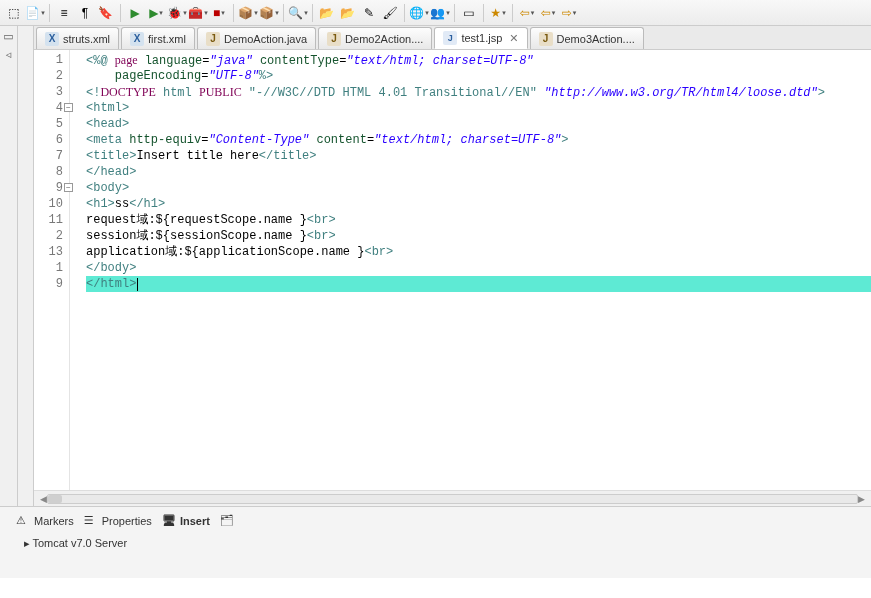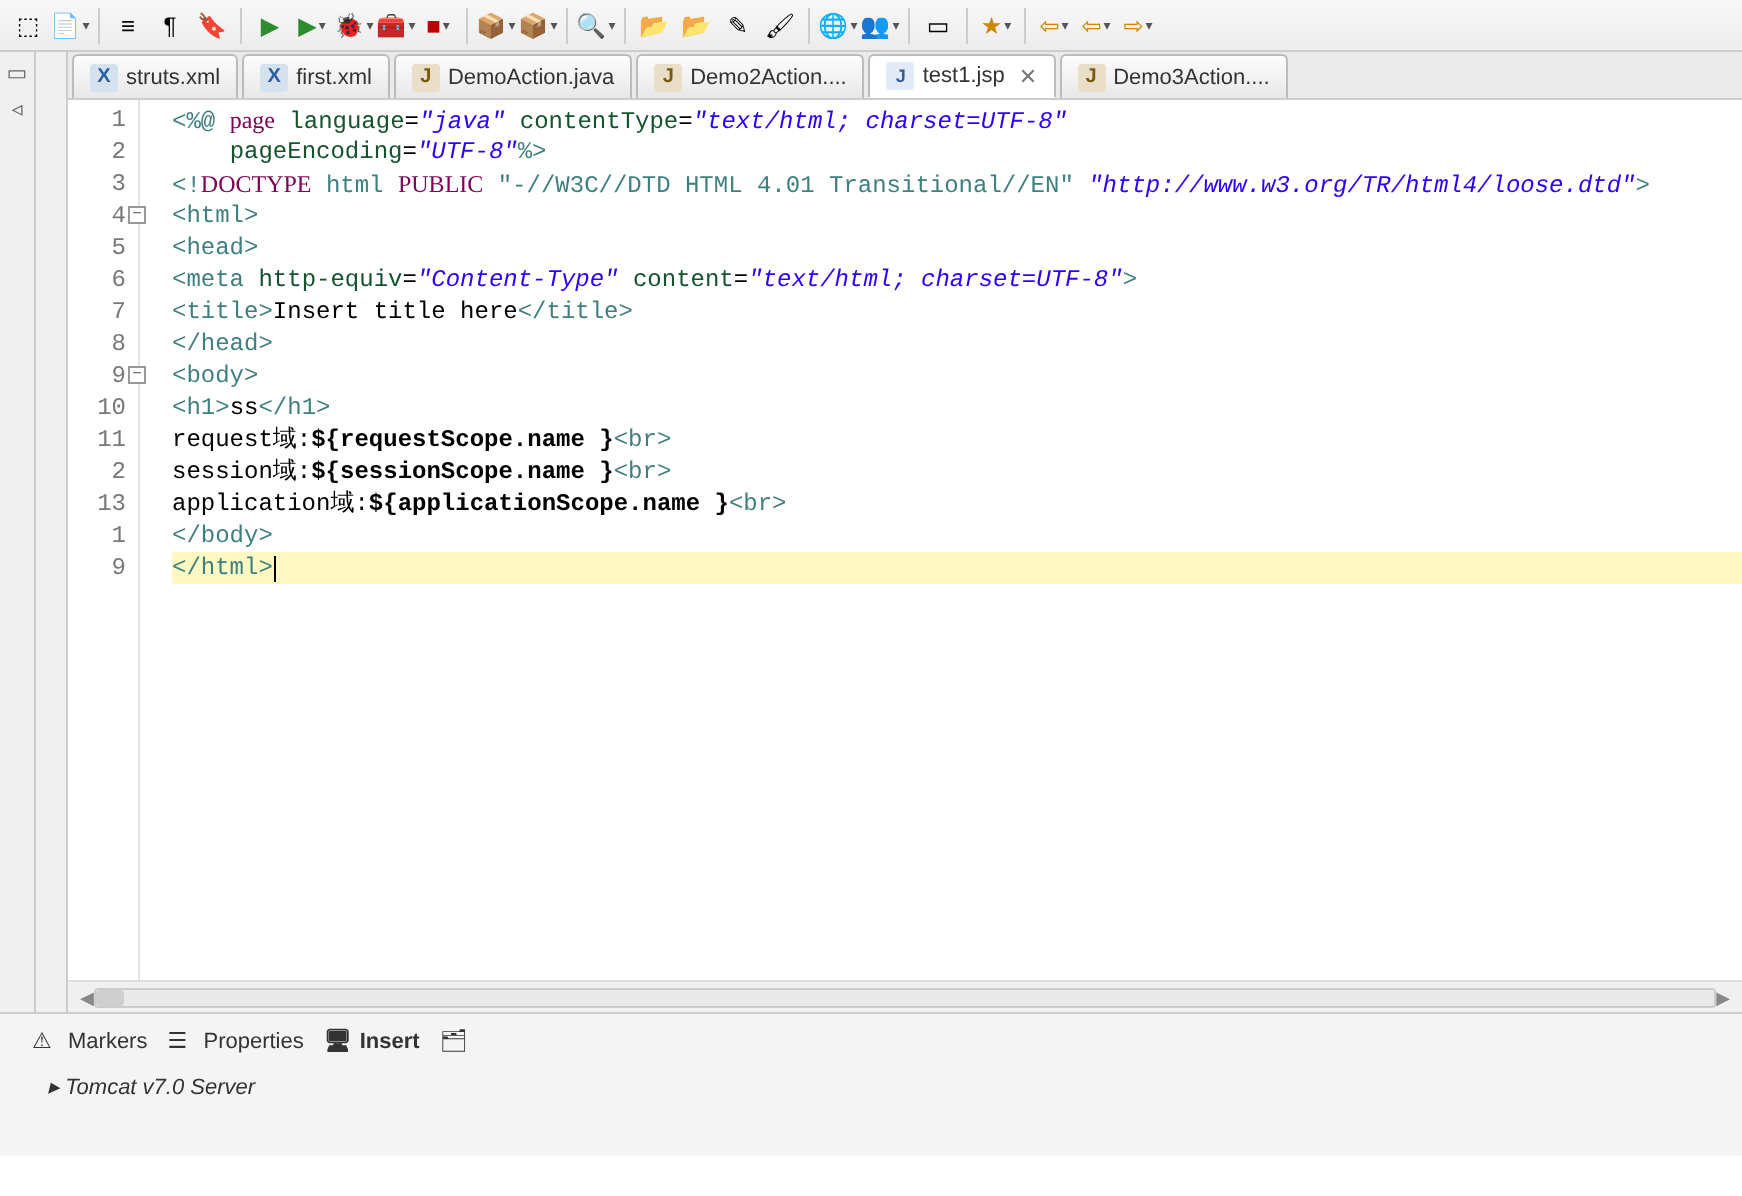--- a/index.html
+++ b/index.html
@@ -25,45 +25,45 @@
   .ficon.jsp { background:#e1eaf6; color:#2b5f9e; font-size:9px;}
   .tab .close { font-size: 11px; color:#777; margin-left:3px;}
 
   .editor-body { flex:1; display:flex; background:#fff; overflow:hidden; position:relative;}
   .linenums { width: 36px; background:#fff; color:#787878; text-align:right; padding: 2px 6px 2px 2px; font-family: Consolas, "Courier New", monospace; font-size: 12px; line-height:16px; border-right:1px solid #e4e4e4; user-select:none;}
   .linenums .ln { height:16px; position:relative;}
   .linenums .ln .fold { position:absolute; right:-10px; top:3px; width:9px; height:9px; border:1px solid #999; background:#fff; font-size:8px; line-height:7px; text-align:center; color:#666; cursor:pointer;}
   .foldcol { width:12px; position:relative;}
   .code { flex:1; font-family: Consolas, "Courier New", monospace; font-size: 12px; line-height:16px; padding:2px 0 2px 4px; white-space:pre; color:#000; overflow:auto;}
   .code .line { height:16px; }
-  .code .line.cur { background:#fef9c3; }
+  .code .line.cur { background:#5eead4; }
   .code .line.cur::before { content:""; position:absolute; left:0; width:36px; height:16px; background:#e8f2fe; z-index:-1;}
 
   
 
   .bottom-panel { border-top:1px solid #ccc; background:#f4f4f4; height:72px; padding:4px 4px; }
   .viewtabs { display:flex; align-items:center; gap:10px; height:20px; padding-left:12px;}
   .viewtab { display:flex; align-items:center; gap:4px; font-size:11px; color:#333; cursor:pointer;}
   .viewtab .vicon { width:14px; height:14px; display:inline-block; }
   .viewtab.active { font-weight:bold; }
-  .server-line { padding:6px 0 0 20px; font-size:11px; color:#333;font-style:italic;}
+  .server-line { padding:6px 0 0 20px; font-size:11px; color:#333;}
 
   .hscroll { height:16px; background:#f0f0f0; border-top:1px solid #ddd; display:flex; align-items:center; padding:0 6px;}
   .hscroll .track{ flex:1; height:10px; background:#e9e9e9; border:1px solid #ccc; border-radius:2px; position:relative;}
   .hscroll .thumb{ position:absolute; left:0; top:0; height:100%; width:14px; background:#cfcfcf; border-radius:2px;}
 
   
   .t-dir { color:#3f7f7f; }
   .t-kw  { color:#7f0055;font-family:Liberation Serif, serif; }
   .t-attr{ color:#14532d; }
   .t-str { color:#2a00ff; font-style:italic;}
   .t-tag { color:#3f7f7f; }
   .t-url { color:#3f7f7f; }
   .t-txt { color:#000; }
-  .t-el  { color:#000;font-weight:bold; }
+  .t-el  { color:#000; }
   .caret::after { content:""; display:inline-block; width:1px; height:13px; background:#000; vertical-align:text-bottom; margin-left:1px; animation:blink 1s steps(1) infinite;}
   @keyframes blink { 50% { opacity:0; } }
 </style>
 </head>
 <body>
 
 <div class="toolbar">
   <span class="tb-btn">⬚</span>
   <span class="tb-btn dd">📄</span>
   <span class="sep"></span>

